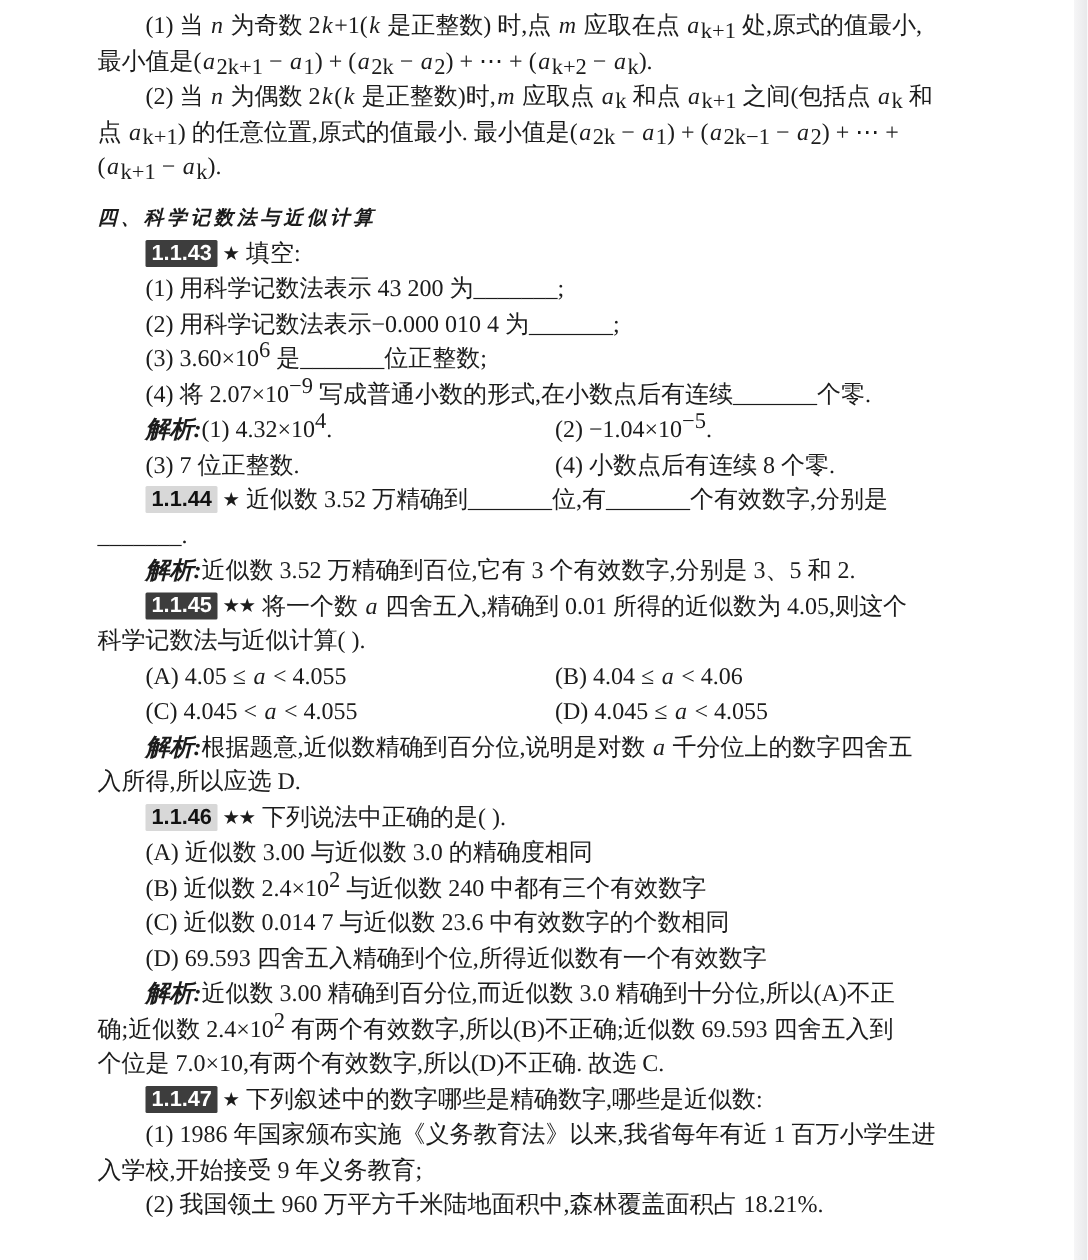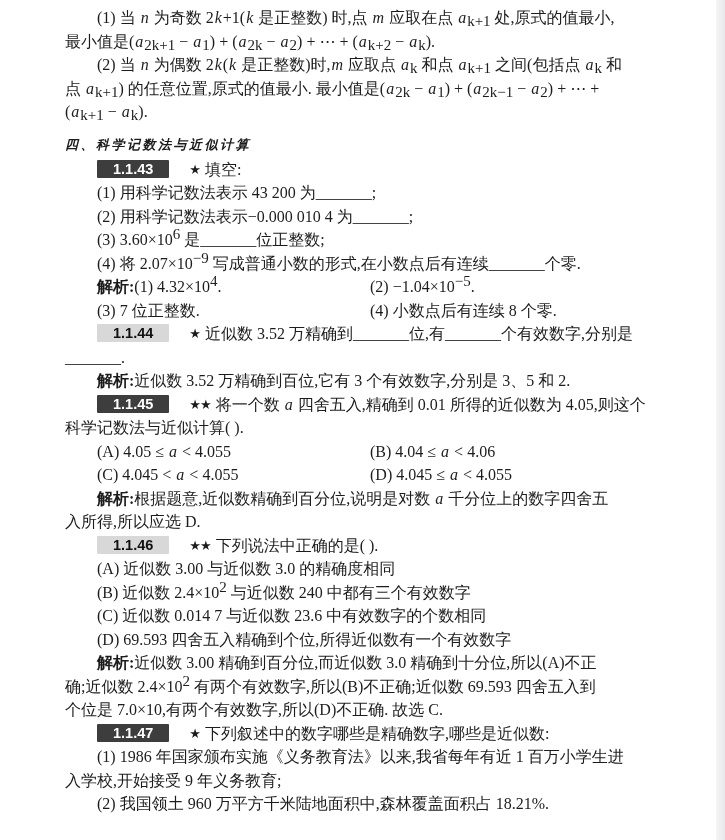--- a/index.html
+++ b/index.html
@@ -39,35 +39,35 @@
     line-height:26px;
     margin-top:8px;
     margin-bottom:0;
   }
   .badge{
     display:inline-block;
     font-family:"Liberation Sans","DejaVu Sans",sans-serif;
     font-weight:700;
     font-size:14.5px;
     line-height:18px;
-    padding:0 16px;
+    padding:0 4px;
     border-radius:1px;
-    margin-right:20px;
+    margin-right:3px;
     vertical-align:1px;
   }
   .badge.dark{background:var(--badge-dark-bg);color:var(--badge-dark-text);}
   .badge.light{background:var(--badge-light-bg);color:var(--badge-light-text);}
   .stars{
     font-family:"DejaVu Sans",sans-serif;
     font-size:13px;
     margin-right:5px;
     letter-spacing:-1px;
     vertical-align:1px;
   }
-  .bold{font-weight:700;}
+  .bold{font-weight:700;font-style:italic;}
   .col2{position:absolute;left:305px;top:0;line-height:23.5px;text-align:center;}
   sub,sup{font-size:15px;line-height:0;}
   sub{vertical-align:-3px;}
   sup{vertical-align:6px;}
   i{font-style:italic;padding:0 1px;}
 </style>
 </head>
 <body>
 
 <div id="page">

